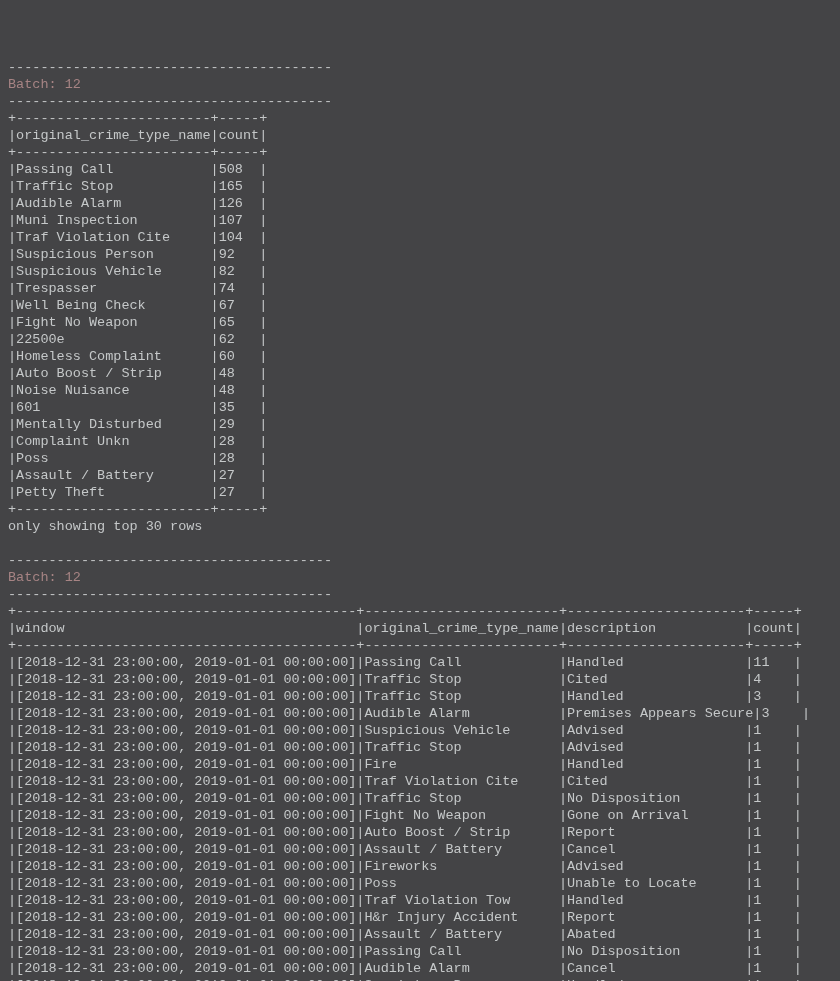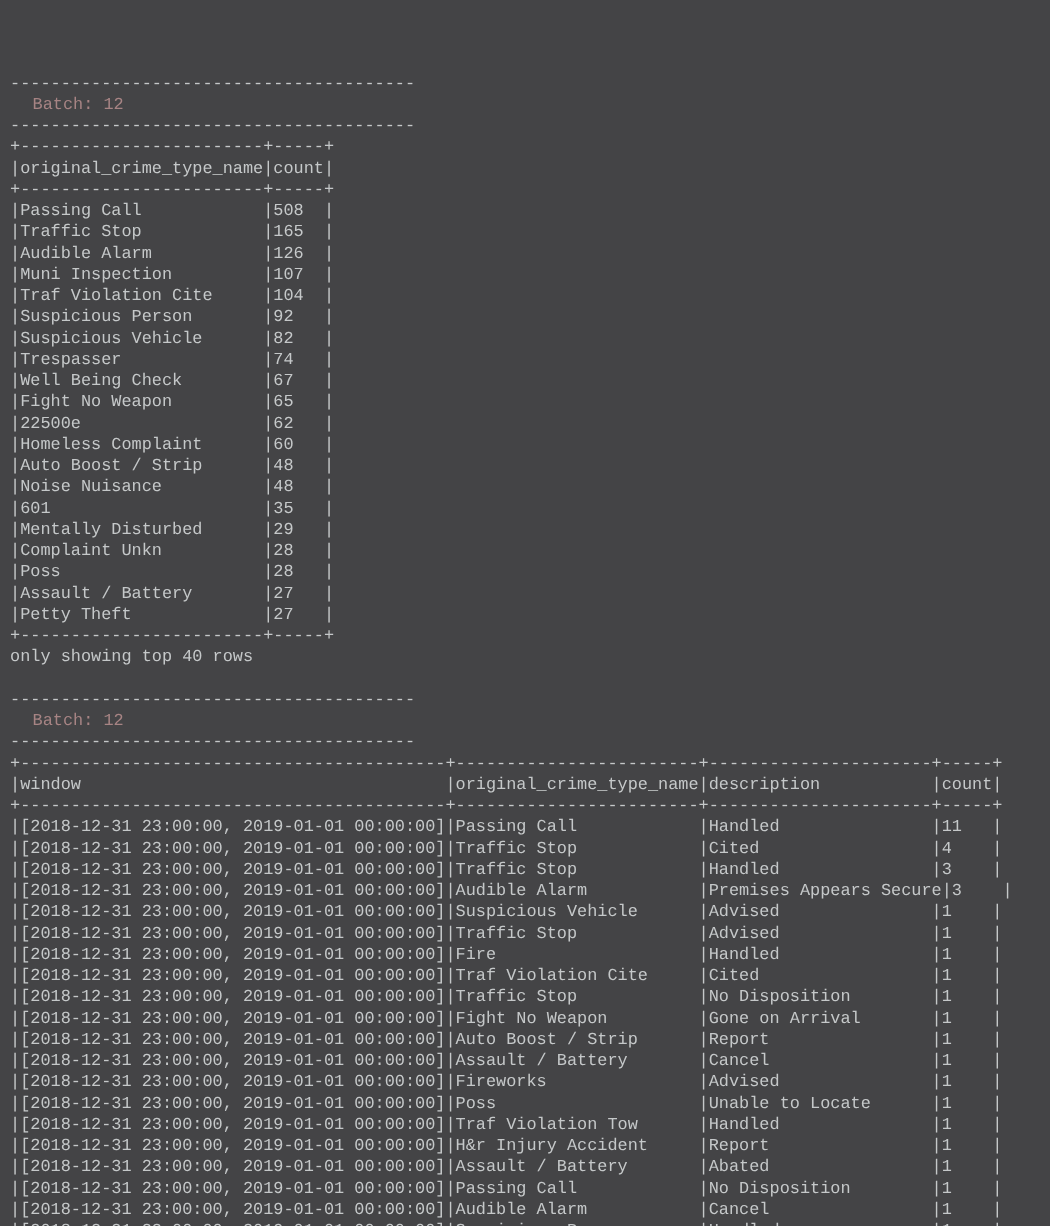--- a/index.html
+++ b/index.html
@@ -8,21 +8,20 @@
     background: #444446;
     color: #c5c8c9;
     font-family: "Consolas", "Monaco", "Courier New", monospace;
     font-size: 13.5px;
     line-height: 17px;
     white-space: pre;
     overflow-x: auto;
   }
   .section-label {
     color: #a78484;
-    margin-left: 18px;
   }
 </style>
 </head>
 <body>
 
 
 <span>----------------------------------------</span>
 <span class="section-label">Batch: 12</span>
 <span>----------------------------------------</span>
 <span id="table1">+------------------------+-----+
@@ -42,21 +41,21 @@
 |Homeless Complaint      |60   |
 |Auto Boost / Strip      |48   |
 |Noise Nuisance          |48   |
 |601                     |35   |
 |Mentally Disturbed      |29   |
 |Complaint Unkn          |28   |
 |Poss                    |28   |
 |Assault / Battery       |27   |
 |Petty Theft             |27   |
 +------------------------+-----+</span>
-<span>only showing top 40 rows</span>
+<span>only showing top 30 rows</span>
 
 <span>----------------------------------------</span>
 <span class="section-label">Batch: 12</span>
 <span>----------------------------------------</span>
 <span id="table2">+------------------------------------------+------------------------+----------------------+-----+
 |window                                    |original_crime_type_name|description           |count|
 +------------------------------------------+------------------------+----------------------+-----+
 |[2018-12-31 23:00:00, 2019-01-01 00:00:00]|Passing Call            |Handled               |11   |
 |[2018-12-31 23:00:00, 2019-01-01 00:00:00]|Traffic Stop            |Cited                 |4    |
 |[2018-12-31 23:00:00, 2019-01-01 00:00:00]|Traffic Stop            |Handled               |3    |

